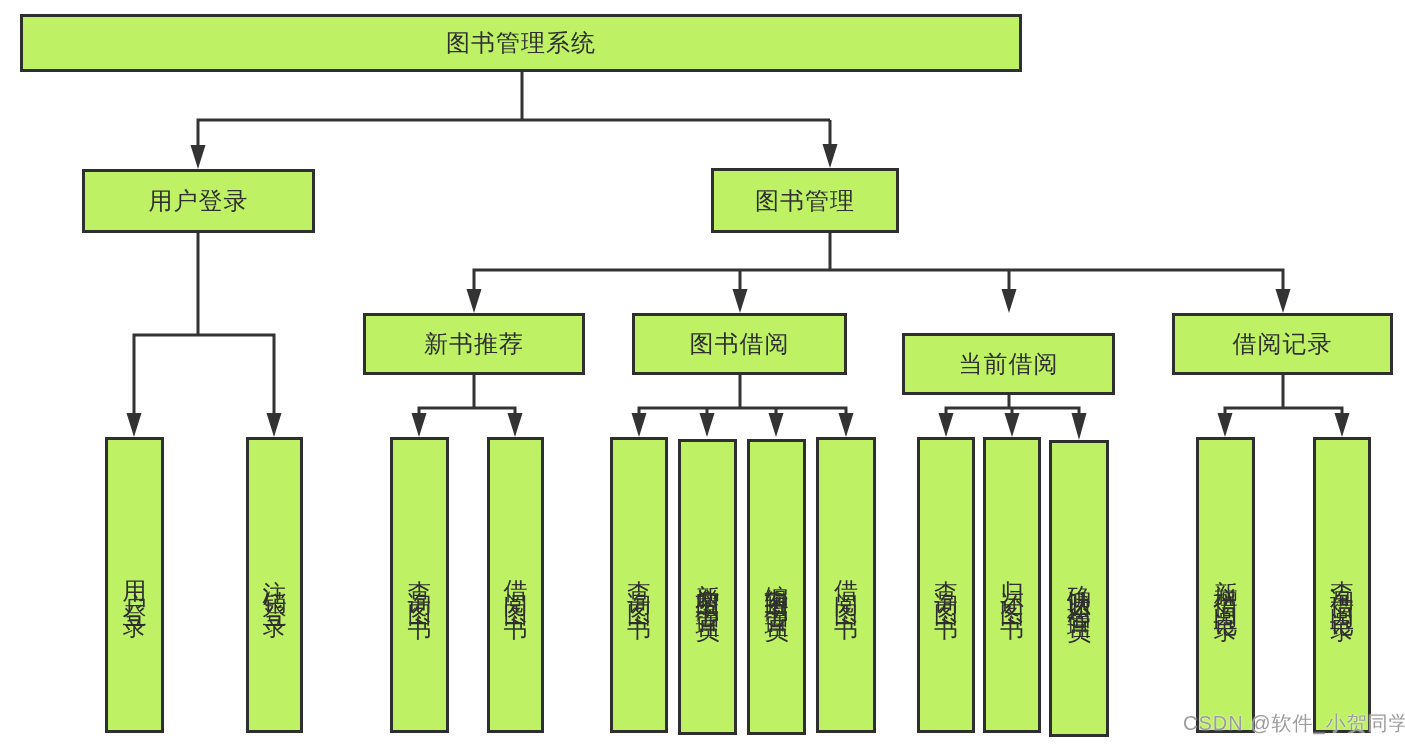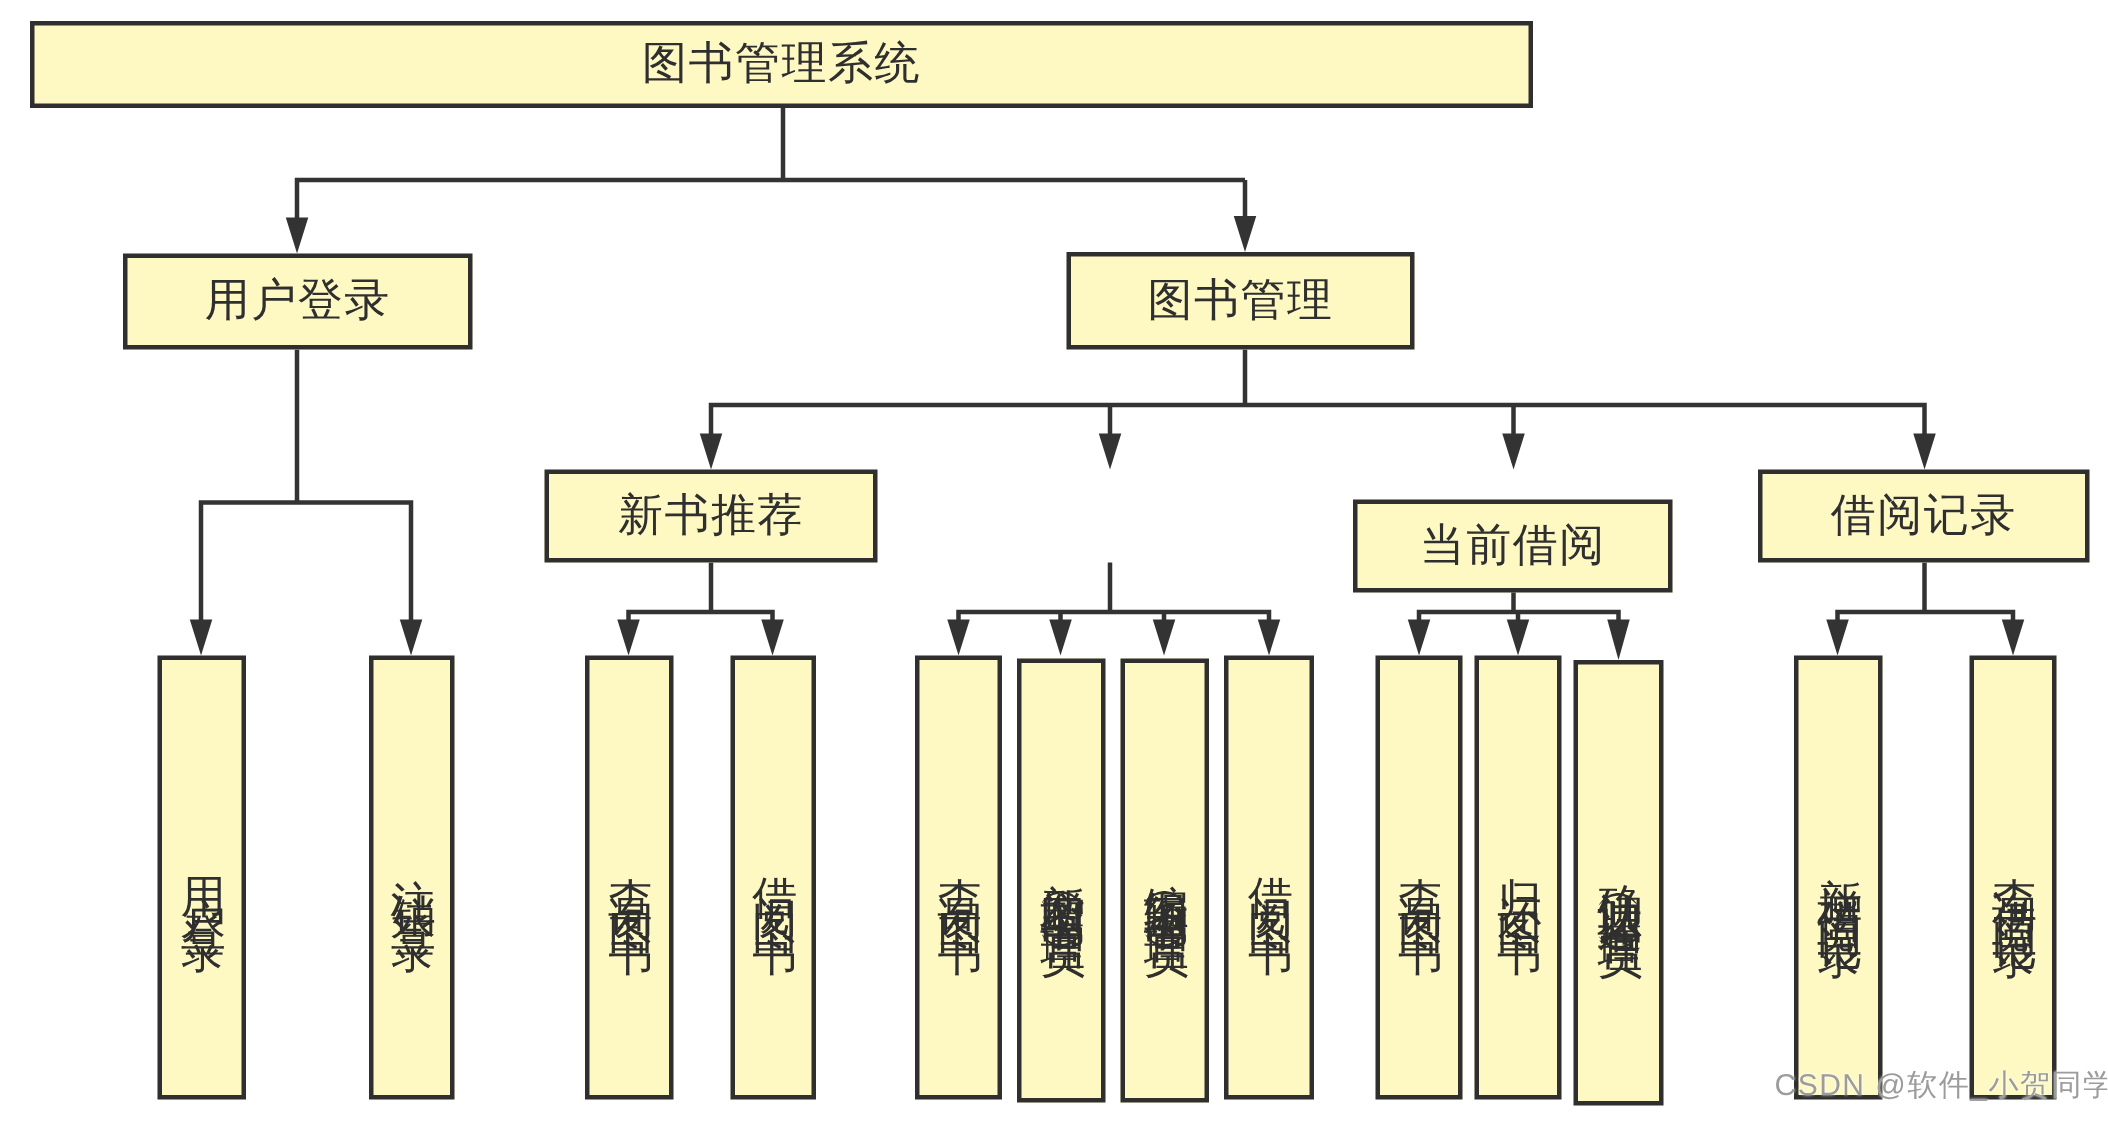--- a/index.html
+++ b/index.html
@@ -18,26 +18,26 @@
   }
   .wires {
     position: absolute;
     left: 0; top: 0;
     width: 1405px;
     height: 747px;
   }
   .node {
     position: absolute;
     box-sizing: border-box;
-    background: #fef9c3;
+    background: #bef264;
     border: 3px solid #2f2f2f;
     display: flex;
     align-items: center;
     justify-content: center;
-    font-size: 30px;
+    font-size: 24px;
     letter-spacing: 1px;
     line-height: 1;
     white-space: nowrap;
   }
   .node .vlabel {
     writing-mode: vertical-rl;
     text-orientation: mixed;
     line-height: 1;
   }
   .ls-wide  { letter-spacing: 12px; }
@@ -102,23 +102,24 @@
       <polygon points="1071.5,413 1086.5,413 1079,440"></polygon>
 
       <polygon points="1217.5,413 1232.5,413 1225,437"></polygon>
       <polygon points="1334.5,413 1349.5,413 1342,437"></polygon>
     </g>
   </svg>
 
   <div class="node" style="left:20px; top:14px; width:1002px; height:58px;">图书管理系统</div>
 
   <div class="node" style="left:82px; top:169px; width:233px; height:64px;">用户登录</div>
-  <div class="node" style="left:711px; top:168px; width:232px; height:65px;">图书管理</div>
+  <div class="node" style="left:711px; top:168px; width:188px; height:65px;">图书管理</div>
 
   <div class="node" style="left:363px; top:313px; width:222px; height:62px;">新书推荐</div>
+  <div class="node" style="left:632px; top:313px; width:215px; height:62px;">图书借阅</div>
   <div class="node" style="left:902px; top:313px; width:213px; height:62px;margin-top:20px;">当前借阅</div>
   <div class="node" style="left:1172px; top:313px; width:221px; height:62px;">借阅记录</div>
 
   <div class="node" style="left:105px; top:437px; width:59px; height:296px;">
     <span class="vlabel ls-wide">用户登录</span>
   </div>
   <div class="node" style="left:246px; top:437px; width:57px; height:296px;">
     <span class="vlabel ls-wide">注销登录</span>
   </div>
 

